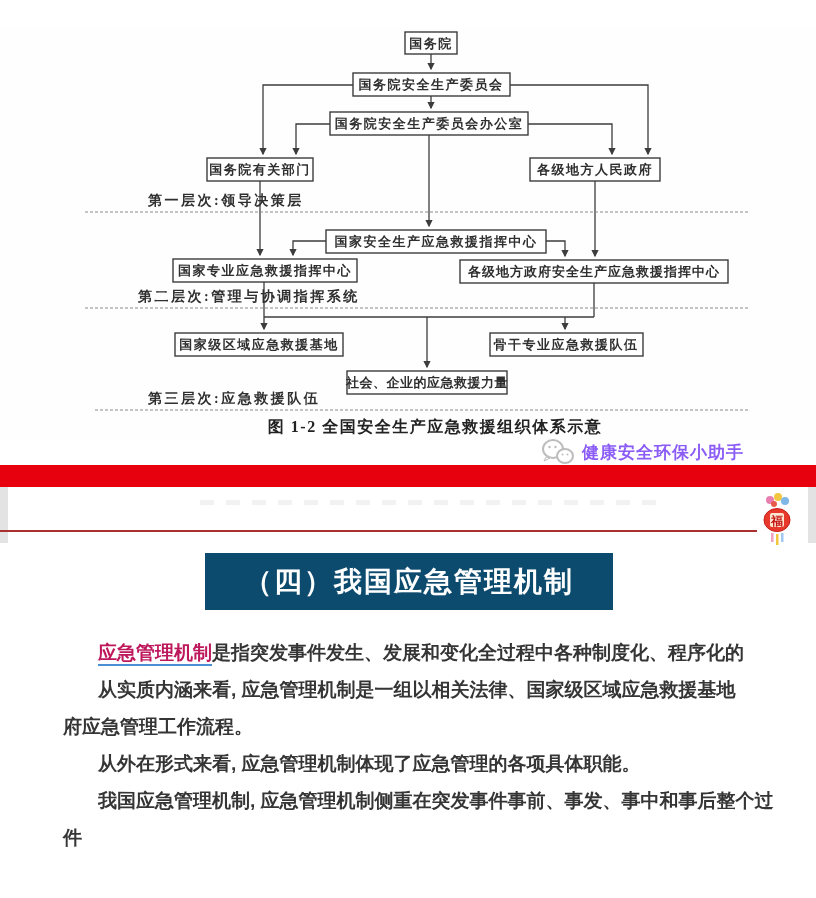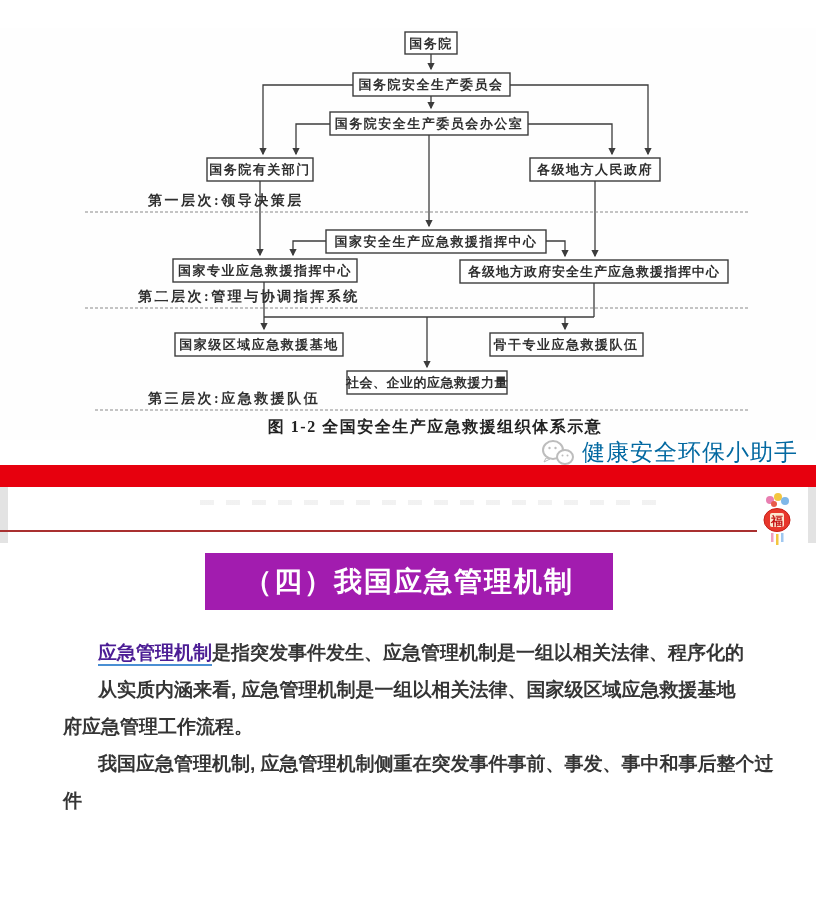--- a/index.html
+++ b/index.html
@@ -7,42 +7,42 @@
   .page{position:relative;width:816px;height:898px;background:#ffffff;overflow:hidden;margin-top:28px;}
 
   
   .diagram-wrap{position:absolute;left:0;top:0;width:816px;height:412px;background:#fefefe;}
   svg text.node-label{font-family:"Liberation Serif",serif;font-weight:bold;fill:#2f2f2f;}
   svg text.tier-label{font-family:"Liberation Serif",serif;font-weight:bold;fill:#2f2f2f;}
   svg text.caption{font-family:"Liberation Serif",serif;font-weight:bold;fill:#222;}
 
   
   .watermark{position:absolute;left:540px;top:409px;display:flex;align-items:center;gap:6px;z-index:3;}
-  .watermark .wm-text{font-size:23px;font-weight:normal;color:#0369a1;letter-spacing:1px;text-shadow:0 0 1px #ffffff;}
+  .watermark .wm-text{font-size:17px;font-weight:bold;color:#8b5cf6;letter-spacing:1px;text-shadow:0 0 1px #ffffff;}
 
   
   .red-band{position:absolute;left:0;top:437px;width:816px;height:22px;background:#e7000e;z-index:2;}
   .smudge{position:absolute;left:200px;top:472px;width:460px;height:5px;z-index:1;
           background:repeating-linear-gradient(90deg,#ececec 0 14px,#ffffff 14px 26px);opacity:.7;}
   .edge-strip{position:absolute;top:459px;width:8px;height:56px;background:#e3e3e3;}
   .edge-strip.left{left:0;}
   .edge-strip.right{left:808px;}
   .thin-red-line{position:absolute;left:0;top:502px;width:757px;height:2px;background:#a93030;}
   .lantern{position:absolute;left:758px;top:464px;}
 
   
-  .slide-title{position:absolute;left:205px;top:525px;width:408px;height:57px;background:#a21caf;
+  .slide-title{position:absolute;left:205px;top:525px;width:408px;height:57px;background:#0c4a6e;
                display:flex;align-items:center;justify-content:center;}
   .slide-title span{color:#ffffff;font-size:28px;font-weight:bold;letter-spacing:2px;}
 
   .body-text{position:absolute;left:63px;top:606px;width:705px;color:#353535;
              font-size:19px;font-weight:600;}
   .body-text .line{height:37px;line-height:37px;white-space:nowrap;}
   .body-text .line.indent{padding-left:35px;}
-  .term{color:#4c1d95;border-bottom:2px solid #4a8fd3;padding-bottom:1px;}
+  .term{color:#be185d;border-bottom:2px solid #4a8fd3;padding-bottom:1px;}
 
   
   .bottom-bar{position:absolute;left:0;top:891px;width:816px;height:7px;background:#232936;}
   .bottom-bar .seg{position:absolute;left:301px;top:0;width:70px;height:7px;background:#6d7683;}
 </style>
 </head>
 <body>
 
 <div class="page">
 
@@ -165,24 +165,25 @@
       <rect x="23" y="41" width="2.5" height="9" fill="#a0c8f0"></rect>
     </svg>
   </div>
 
   <div class="slide-title">
     <span>（四）我国应急管理机制</span>
   </div>
 
   <div class="body-text">
     <div class="line indent">
-      <span class="term">应急管理机制</span><span>是指突发事件发生、应急管理机制是一组以相关法律、程序化的</span>
+      <span class="term">应急管理机制</span><span>是指突发事件发生、发展和变化全过程中各种制度化、程序化的</span>
     </div>
     <div class="line indent">从实质内涵来看, 应急管理机制是一组以相关法律、国家级区域应急救援基地</div>
     <div class="line">府应急管理工作流程。</div>
+    <div class="line indent">从外在形式来看, 应急管理机制体现了应急管理的各项具体职能。</div>
     <div class="line indent">我国应急管理机制, 应急管理机制侧重在突发事件事前、事发、事中和事后整个过</div>
     <div class="line">件</div>
   </div>
 
   <div class="bottom-bar">
     <div class="seg"></div>
   </div>
 
 </div>
 

